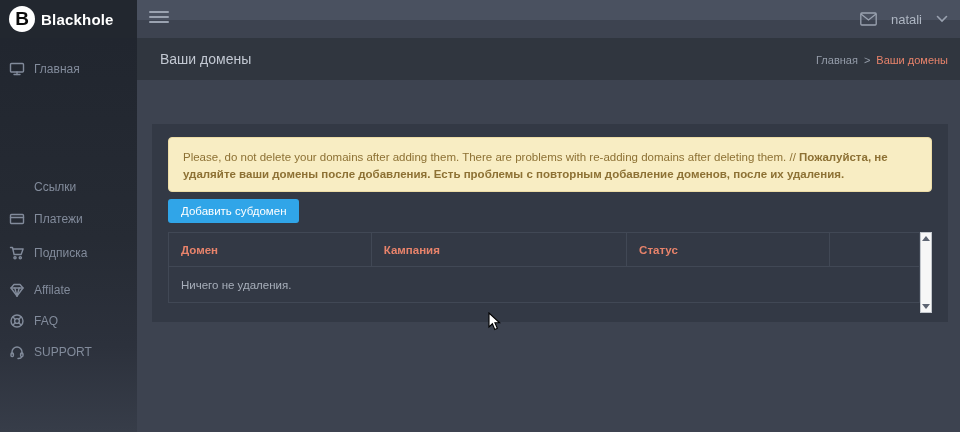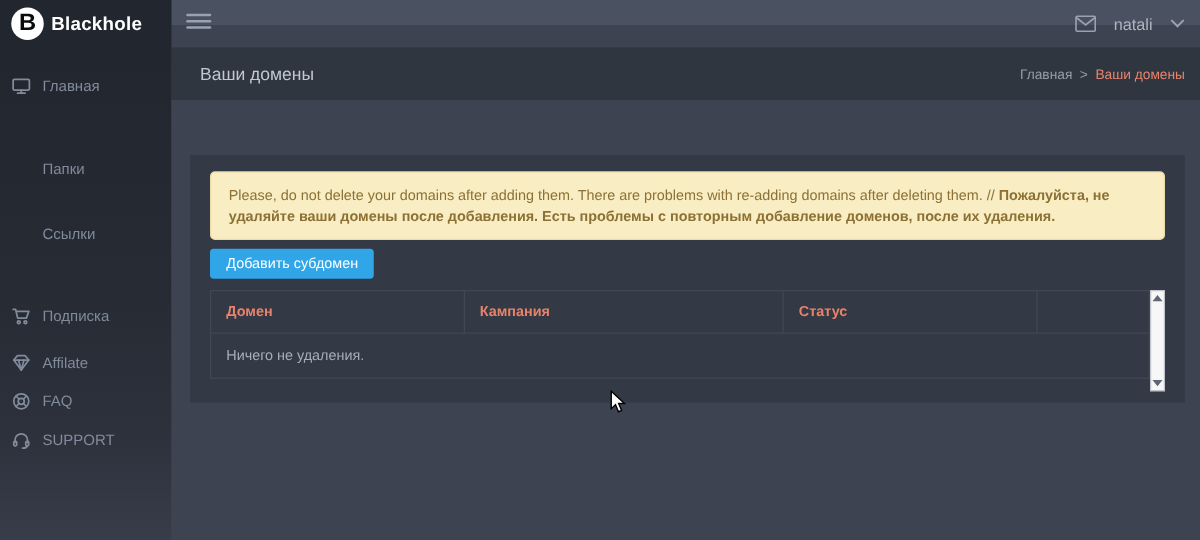--- a/index.html
+++ b/index.html
@@ -87,29 +87,35 @@
         <svg class="ic" width="16" height="16" viewBox="0 0 16 16">
             <rect x="1.5" y="2.5" width="13" height="8.5" rx="1"></rect>
             <line x1="8" y1="11" x2="8" y2="13.5"></line>
             <line x1="5" y1="13.5" x2="11" y2="13.5"></line>
           </svg>
       </span>
       <span>Главная</span>
     </div>
 
 
-    <div class="nav-item sub" style="top:123px">
-      <span>Папки</span>
-    </div>
 
 
     <div class="nav-item sub" style="top:175px">
       <span>Ссылки</span>
     </div>
 
+    <div class="nav-item" style="top:207px">
+      <span class="nicon">
+        <svg class="ic" width="16" height="16" viewBox="0 0 16 16">
+            <rect x="1.5" y="3.5" width="13" height="9" rx="1"></rect>
+            <line x1="1.5" y1="6.5" x2="14.5" y2="6.5"></line>
+          </svg>
+      </span>
+      <span>Платежи</span>
+    </div>
 
     <div class="nav-item" style="top:241px">
       <span class="nicon">
         <svg class="ic" width="16" height="16" viewBox="0 0 16 16">
             <path d="M1.5 2.5 h2 l1.6 7 h7 l2-5.5 h-9.8"></path>
             <circle cx="6" cy="12.8" r="1.1"></circle>
             <circle cx="11.3" cy="12.8" r="1.1"></circle>
           </svg>
       </span>
       <span>Подписка</span>

